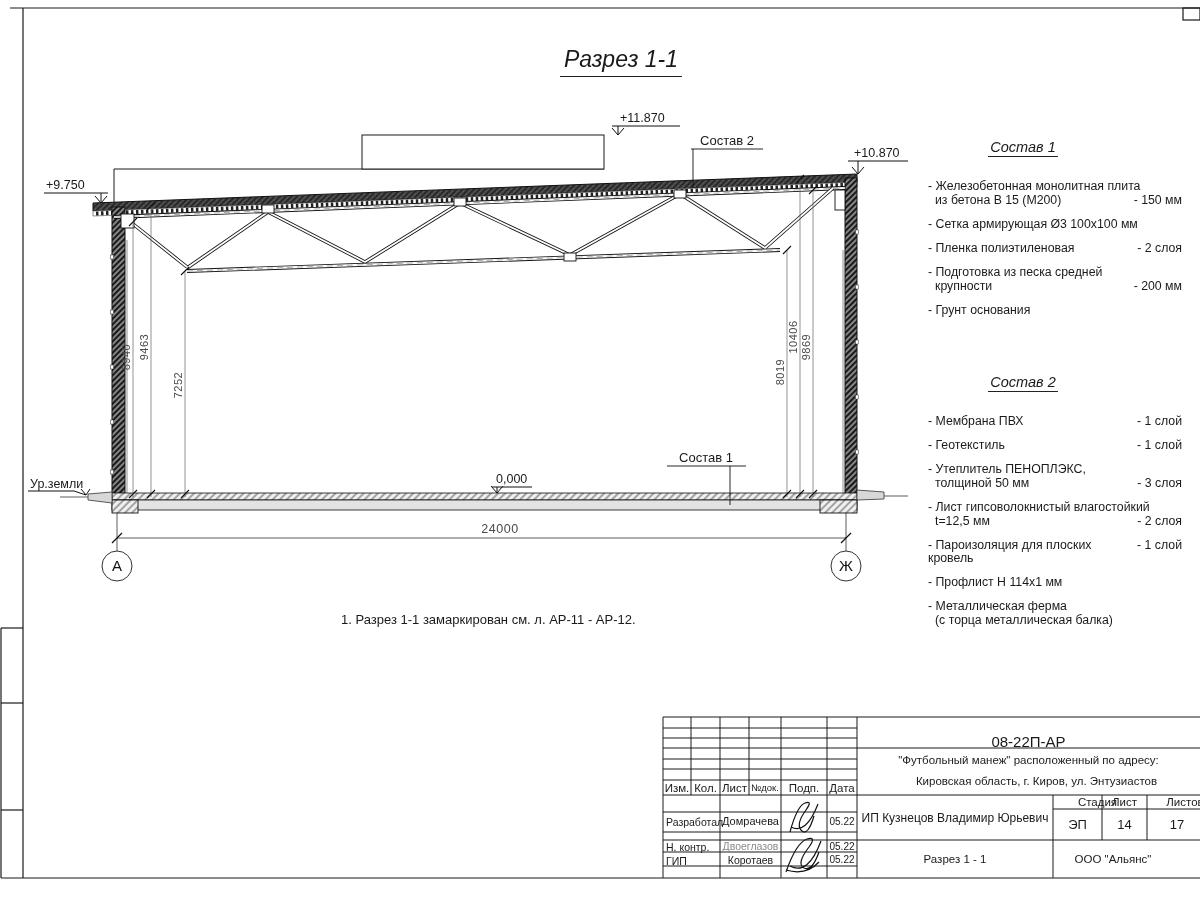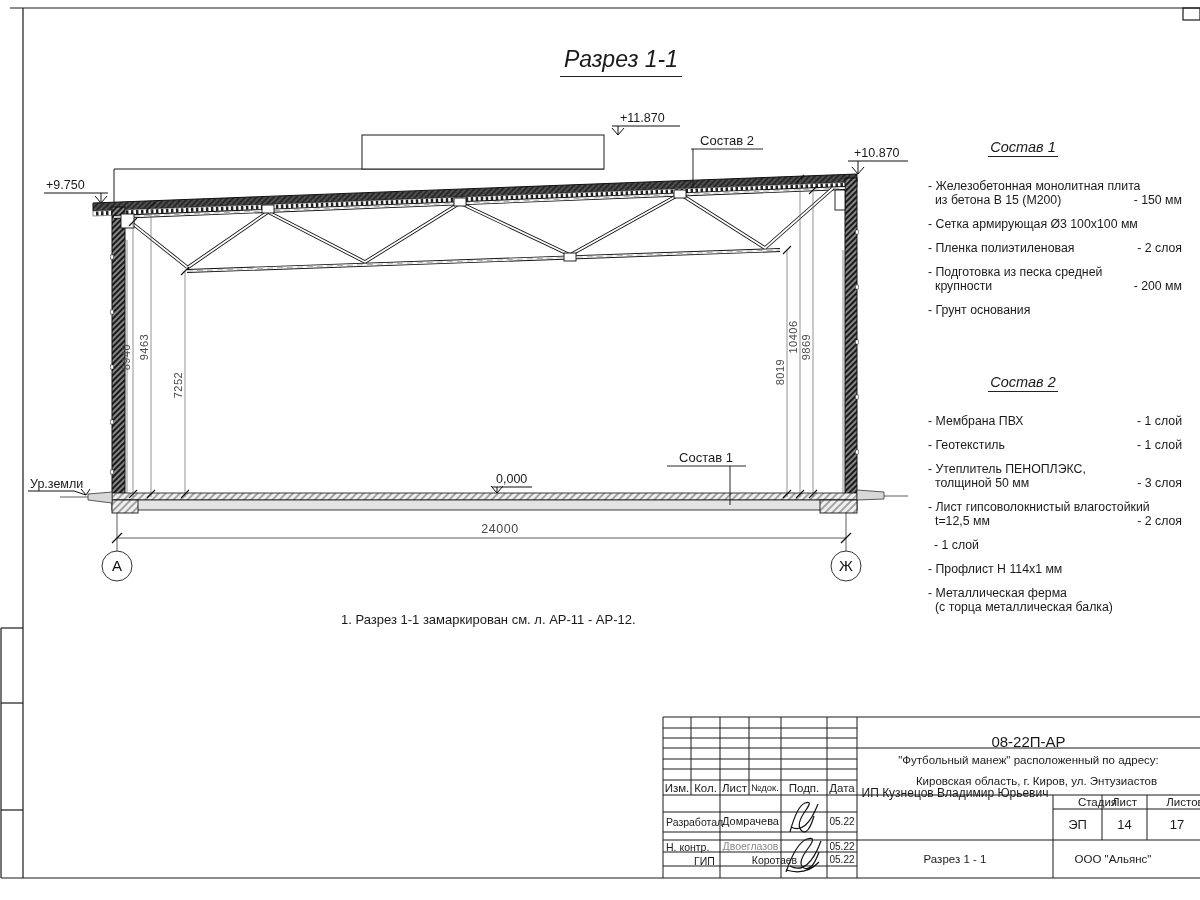--- a/index.html
+++ b/index.html
@@ -332,20 +332,21 @@
     </div>
   <div class="srow">
       <span class="t">- Лист гипсоволокнистый влагостойкий</span>
       <span class="v"></span>
     </div>
   <div class="srow cont">
       <span class="t">t=12,5 мм</span>
       <span class="v">- 2 слоя</span>
     </div>
   <div class="srow">
+      <span class="t">- Пароизоляция для плоских кровель</span>
       <span class="v">- 1 слой</span>
     </div>
   <div class="srow">
       <span class="t">- Профлист Н 114х1 мм</span>
       <span class="v"></span>
     </div>
   <div class="srow">
       <span class="t">- Металлическая ферма</span>
       <span class="v"></span>
     </div>
@@ -368,25 +369,25 @@
   <div class="abs tb tb-c" style="left:827px;top:780px;width:30px;height:15px;">Дата</div>
 
   <div class="abs tb" style="left:666px;top:816px;width:54px;font-size:10.5px;">Разработал</div>
   <div class="abs tb tb-c" style="left:720px;top:814px;width:61px;height:14px;font-size:11px;">Домрачева</div>
   <div class="abs tb tb-c" style="left:827px;top:814px;width:30px;height:14px;font-size:10px;">05.22</div>
 
   <div class="abs tb" style="left:666px;top:841px;width:50px;font-size:10.5px;">Н. контр.</div>
   <div class="abs tb tb-c gray" style="left:720px;top:840px;width:61px;height:12px;font-size:10.5px;">Двоеглазов</div>
   <div class="abs tb tb-c" style="left:827px;top:840px;width:30px;height:12px;font-size:10px;">05.22</div>
 
-  <div class="abs tb" style="left:666px;top:855px;width:54px;font-size:10.5px;margin-left:28px;">ГИП</div>
-  <div class="abs tb tb-c" style="left:720px;top:853px;width:61px;height:13px;font-size:10.5px;padding-left:24px;">Коротаев</div>
+  <div class="abs tb" style="left:666px;top:855px;width:54px;font-size:10.5px;">ГИП</div>
+  <div class="abs tb tb-c" style="left:720px;top:853px;width:61px;height:13px;font-size:10.5px;">Коротаев</div>
   <div class="abs tb tb-c" style="left:827px;top:853px;width:30px;height:13px;font-size:10px;">05.22</div>
 
-  <div class="abs tb tb-c" style="left:857px;top:772px;width:196px;height:41px;font-size:12px;">ИП Кузнецов Владимир Юрьевич</div>
+  <div class="abs tb tb-c" style="left:857px;top:797px;width:196px;height:41px;font-size:12px;">ИП Кузнецов Владимир Юрьевич</div>
   <div class="abs tb tb-c" style="left:1053px;top:795px;width:49px;height:14px;margin-left:20px;">Стадия</div>
   <div class="abs tb tb-c" style="left:1102px;top:795px;width:45px;height:14px;">Лист</div>
   <div class="abs tb tb-c" style="left:1147px;top:795px;width:76px;height:14px;">Листов</div>
   <div class="abs tb tb-c" style="left:1053px;top:809px;width:49px;height:31px;font-size:13px;">ЭП</div>
   <div class="abs tb tb-c" style="left:1102px;top:809px;width:45px;height:31px;font-size:13px;">14</div>
   <div class="abs tb tb-c" style="left:1147px;top:809px;width:60px;height:31px;font-size:13px;">17</div>
   <div class="abs tb tb-c" style="left:857px;top:840px;width:196px;height:38px;">Разрез 1 - 1</div>
   <div class="abs tb tb-c" style="left:1053px;top:840px;width:120px;height:38px;">ООО "Альянс"</div>
 </div>
 

